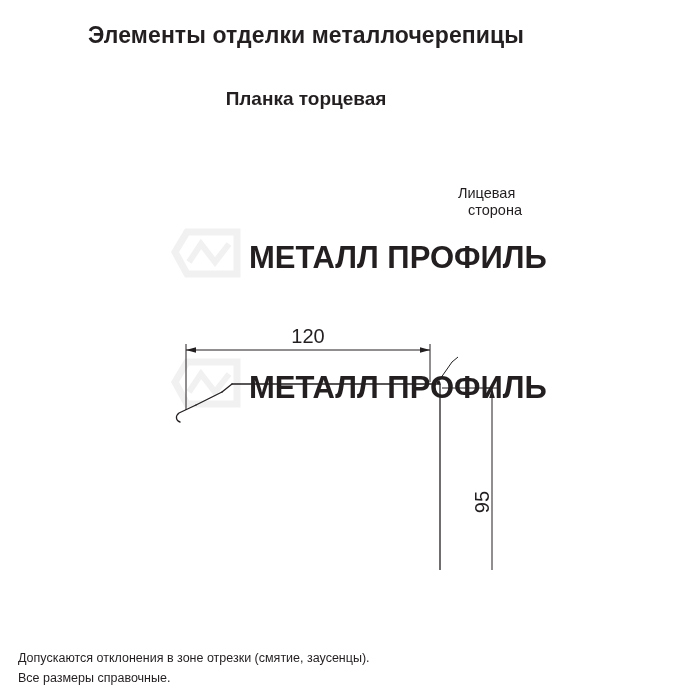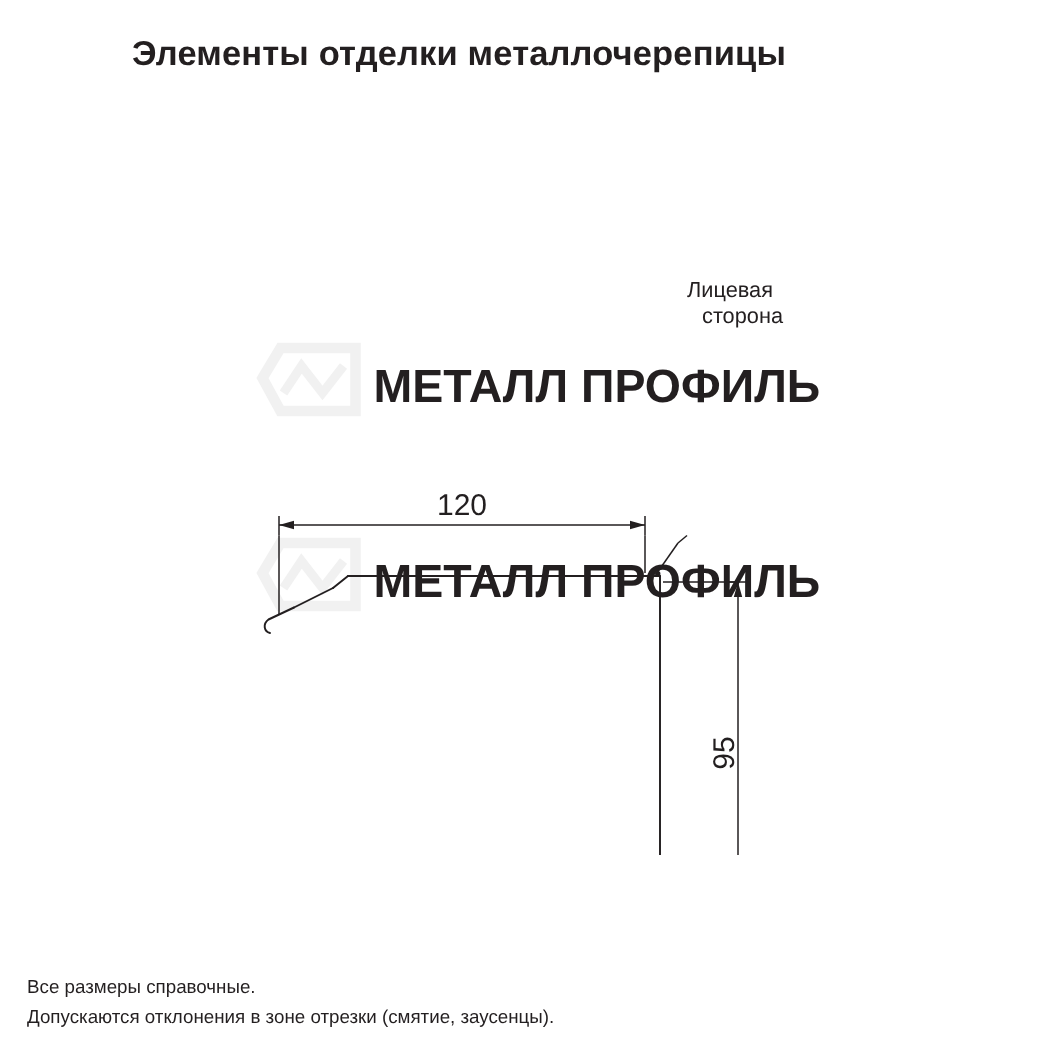--- a/index.html
+++ b/index.html
@@ -93,20 +93,21 @@
       <g transform="translate(175,362)">
         <path d="M0,20 L12,0 L62,0 L62,42 L12,42 Z" fill="none" stroke="#f1f1f1" stroke-width="7"></path>
         <path d="M14,30 L26,12 L40,30 L54,12" fill="none" stroke="#f1f1f1" stroke-width="6"></path>
         <text x="74" y="36" font-size="31" font-weight="bold" fill="#f1f1f1">МЕТАЛЛ ПРОФИЛЬ</text>
       </g>
     </g>
   </svg>
 
   <div class="title-block">
     <div class="main-title">Элементы отделки металлочерепицы</div>
+    <div class="sub-title">Планка торцевая</div>
   </div>
 
   <svg class="drawing" viewBox="0 0 700 420" xmlns="http://www.w3.org/2000/svg">
     <g stroke="#231f20" fill="none" stroke-width="1.3" stroke-linecap="round" stroke-linejoin="round">
 
       <path d="M180,272 C176,271 175,266 179,263 L196,255"></path>
       <path d="M196,255 L210,248 C214,246 218,244 222,242"></path>
 
       <path d="M222,242 L232,234"></path>
 
@@ -155,17 +156,17 @@
     <g stroke="#231f20" fill="none" stroke-width="1">
       <path d="M438,232 L452,212"></path>
       <path d="M452,212 L458,207"></path>
       <circle cx="438.5" cy="232.5" r="1.8" fill="#231f20" stroke="none"></circle>
     </g>
     <text x="458" y="48" font-size="14.5">Лицевая</text>
     <text x="468" y="65" font-size="14.5">сторона</text>
   </svg>
 
   <div class="footer">
+    <div>Допускаются отклонения в зоне отрезки (смятие, заусенцы).</div>
     <div>Все размеры справочные.</div>
-    <div>Допускаются отклонения в зоне отрезки (смятие, заусенцы).</div>
   </div>
 
 </div>
 
 </body></html>

